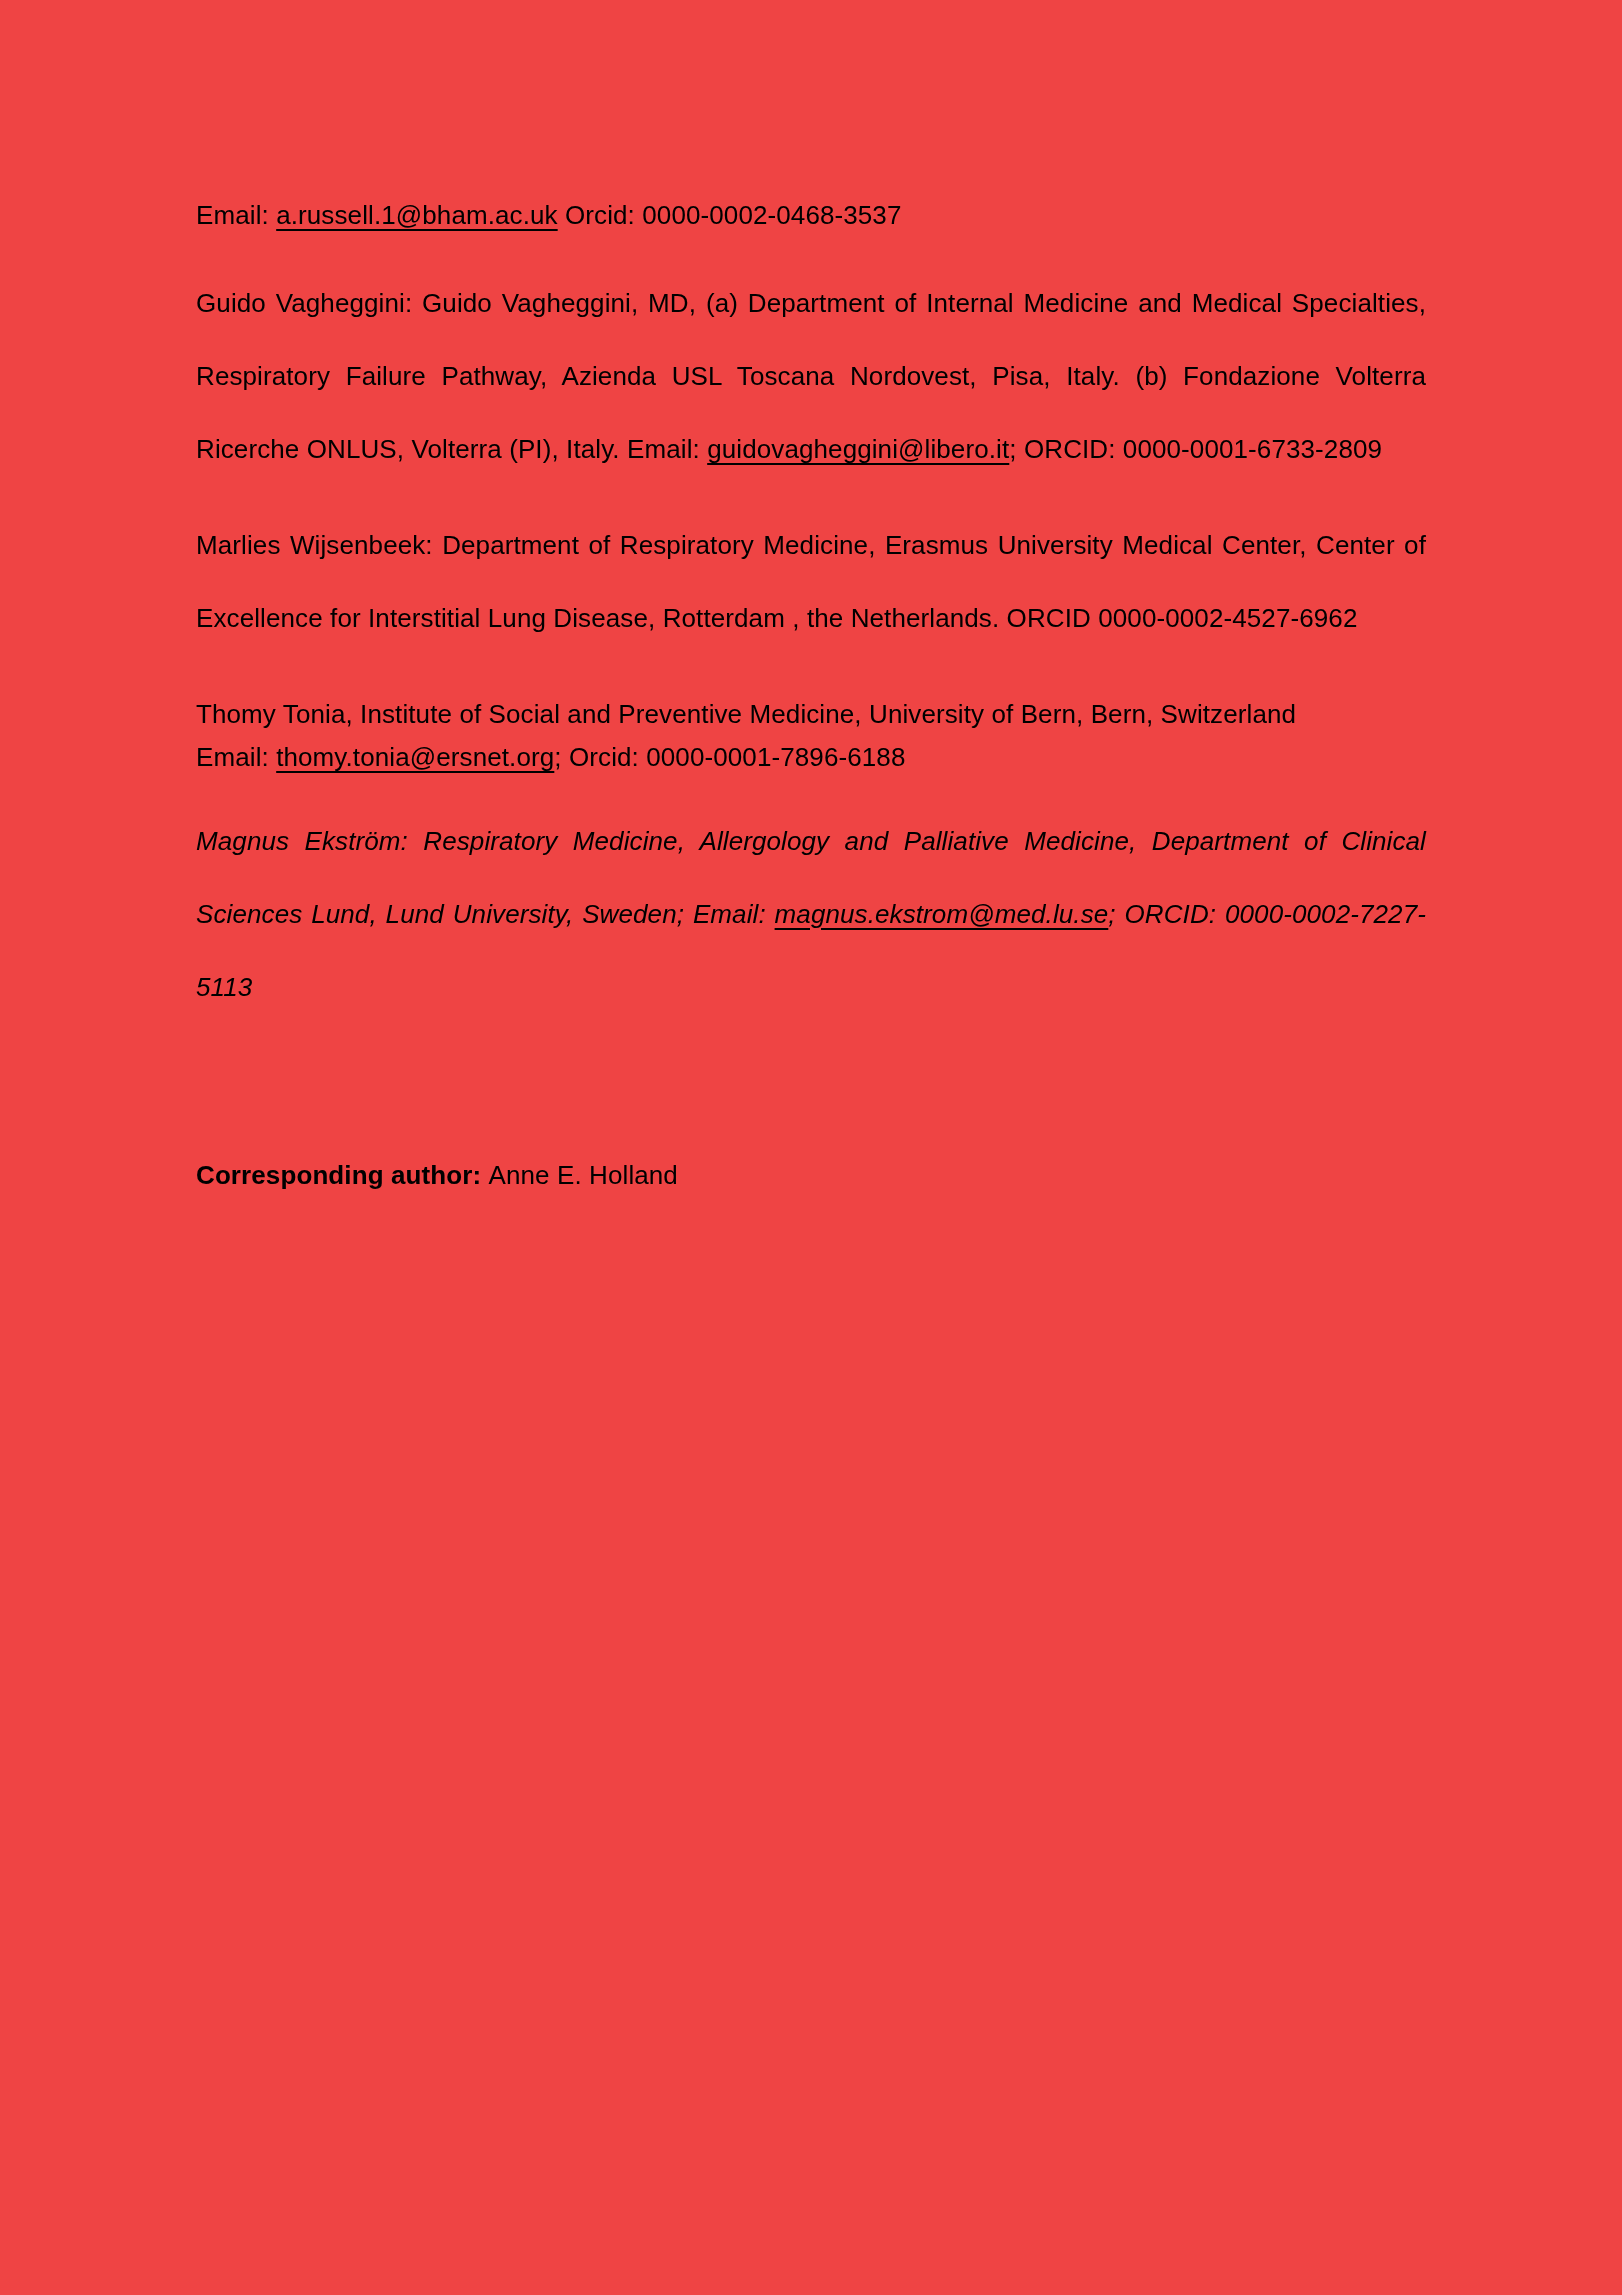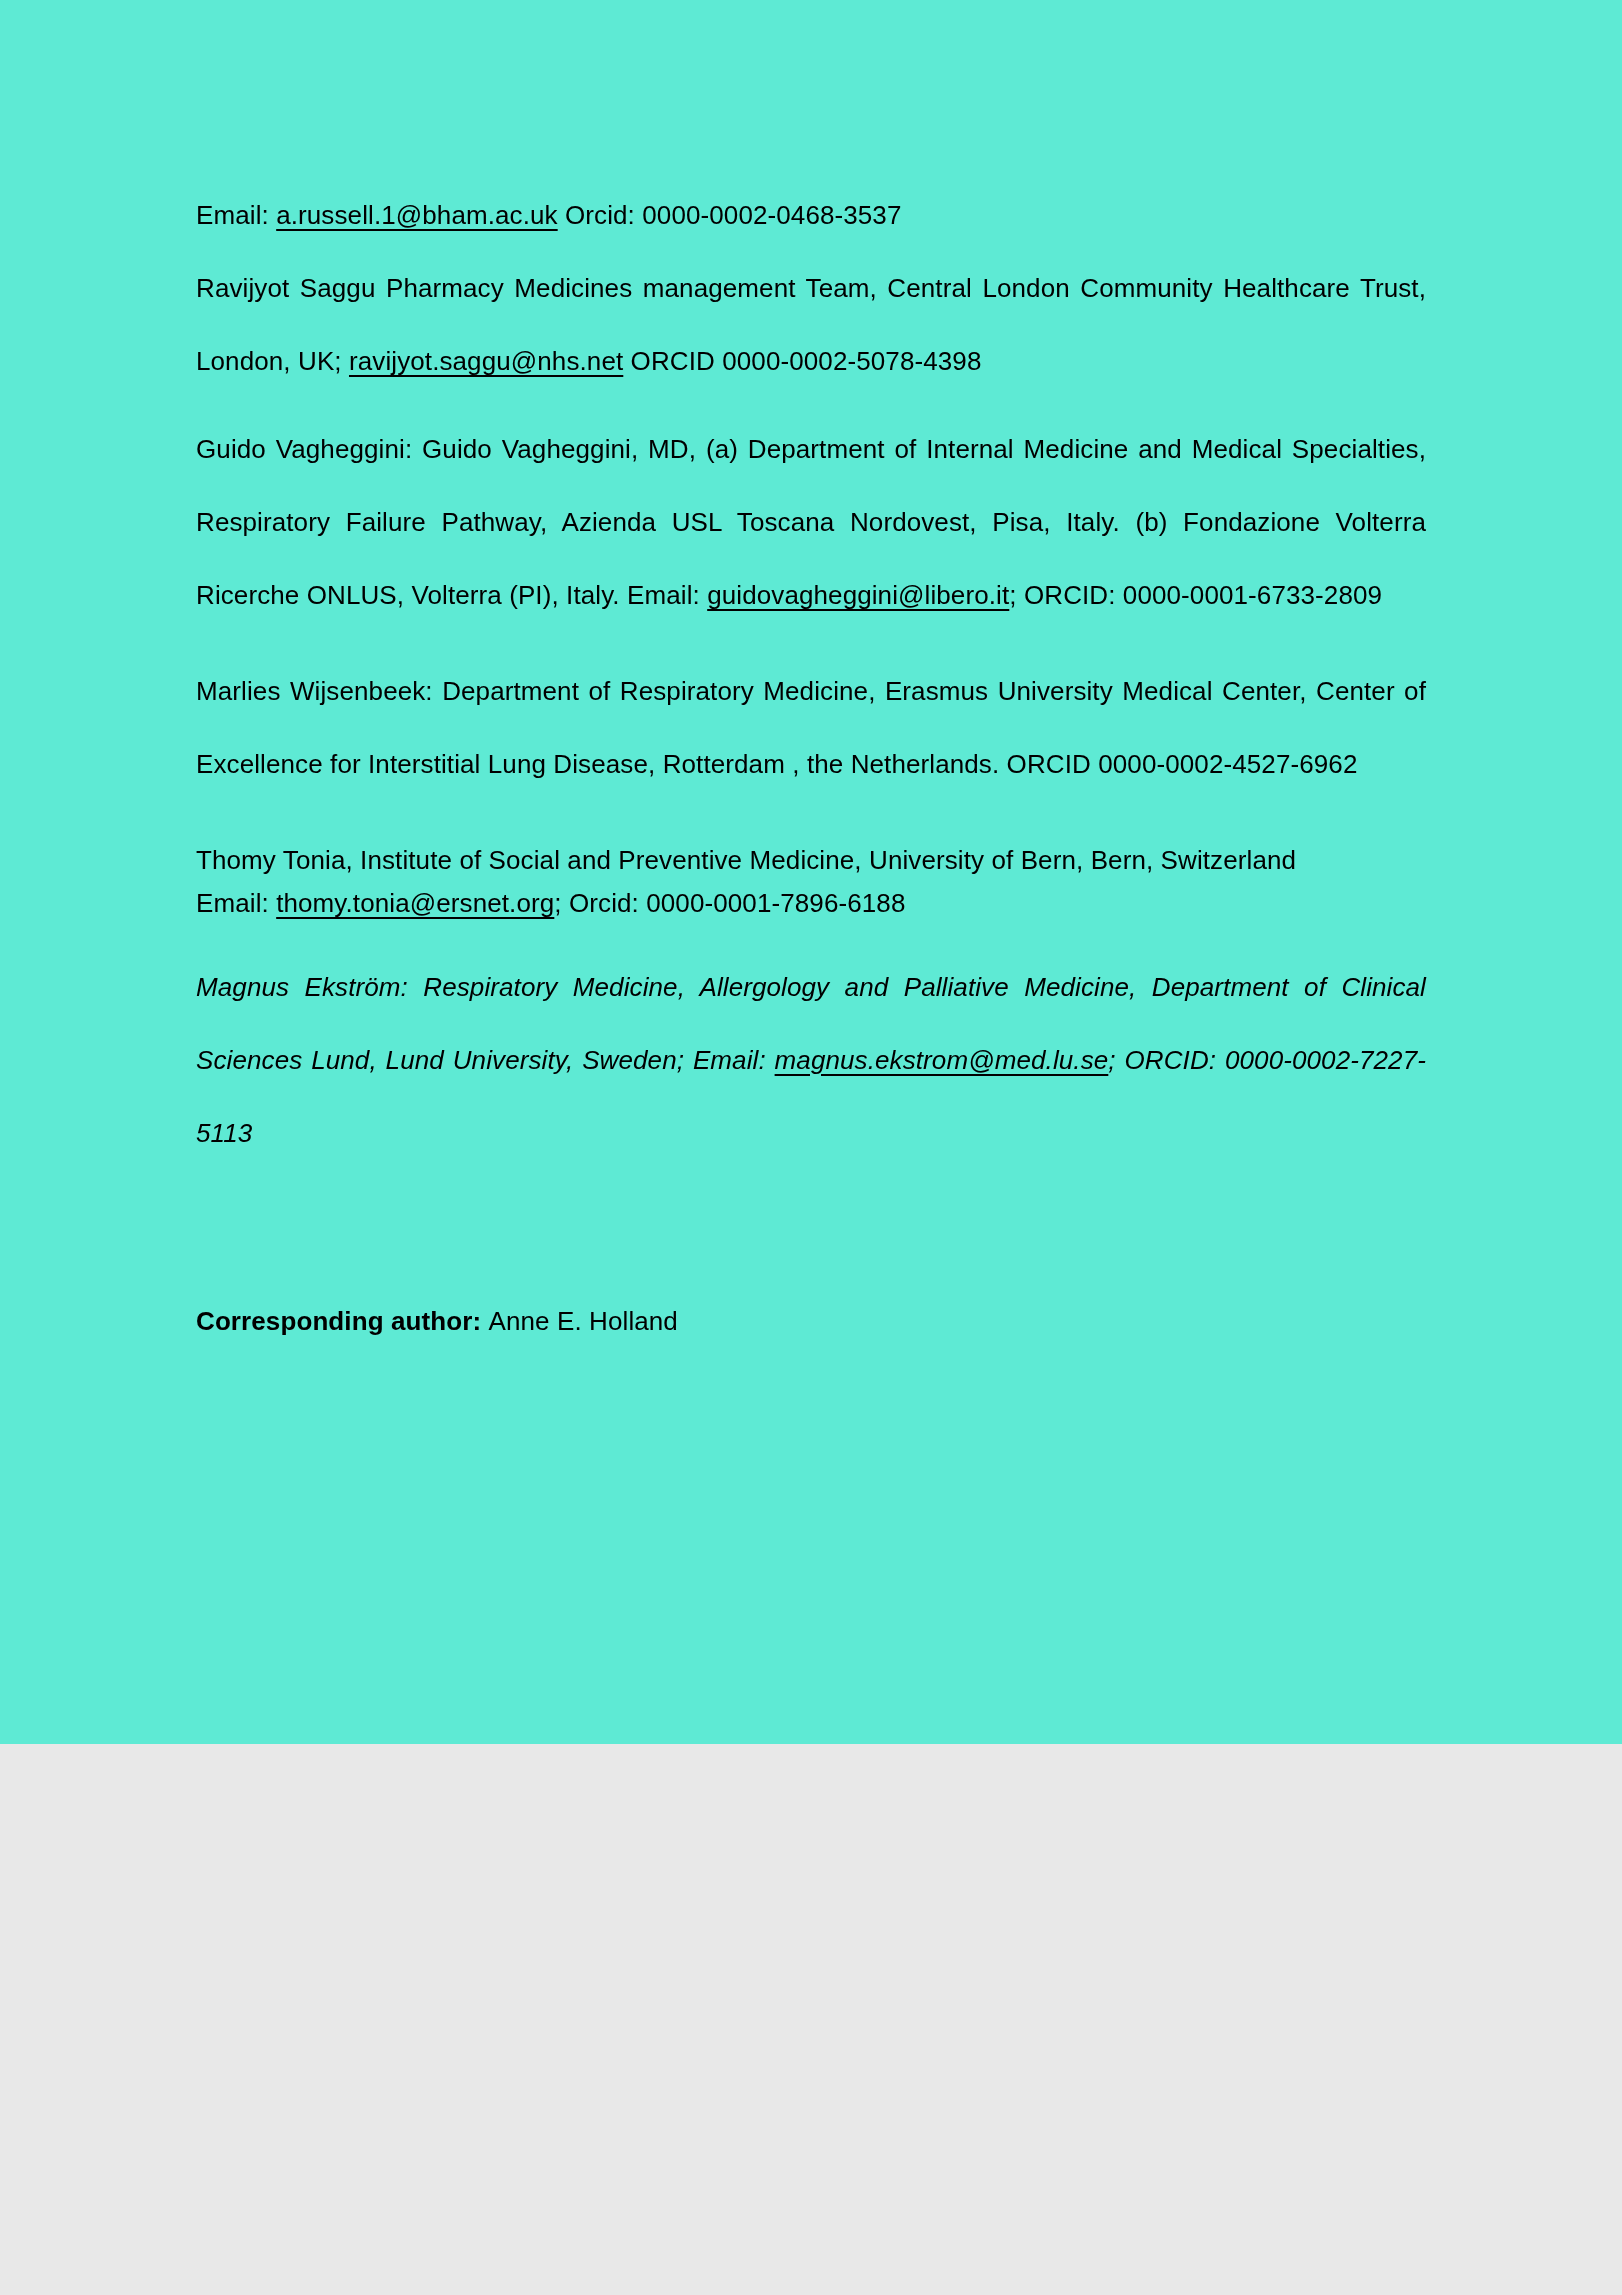--- a/index.html
+++ b/index.html
@@ -1,20 +1,20 @@
 <!DOCTYPE html>
 <html style="font-size:10.5px"><head>
 <meta charset="utf-8">
 <style>
   html, body { margin: 0; padding: 0; background: #e8e8e8; }
   .page {
     position: relative;
     width: 1623px;
-    height: 1744px;
-    background: #5eead4;
+    height: 2295px;
+    background: #ef4444;
     overflow: hidden;
   }
   .doc-body {
     position: absolute;
     left: 196px;
     top: 179px;
     width: 1230px;
     color: #000000;
     font-family: "Liberation Sans", "DejaVu Sans", sans-serif;
     font-size: 26px;
@@ -36,21 +36,20 @@
     text-decoration-color: #d6d6d6;
   }
   .bold { font-weight: bold; }
 </style>
 </head>
 <body>
 
 <div class="page">
   <main class="doc-body" id="doc-body">
       <p class="para dbl align-left" style="margin-top: 0px;"><span>Email: </span><span class="email-link">a.russell.1@bham.ac.uk</span><span>  Orcid: 0000-0002-0468-3537</span></p>
-      <p class="para dbl align-justify" style="margin-top: 0px;"><span>Ravijyot Saggu Pharmacy Medicines management Team, Central London Community Healthcare Trust, London, UK; </span><span class="email-link">ravijyot.saggu@nhs.net</span><span> ORCID 0000-0002-5078-4398</span></p>
       <p class="para dbl align-justify" style="margin-top: 15px;"><span>Guido Vagheggini: Guido Vagheggini, MD, (a) Department of Internal Medicine and Medical Specialties, Respiratory Failure Pathway, Azienda USL Toscana Nordovest, Pisa, Italy. (b) Fondazione Volterra Ricerche ONLUS, Volterra (PI), Italy. Email: </span><span class="email-link">guidovagheggini@libero.it</span><span>; ORCID: 0000-0001-6733-2809</span></p>
       <p class="para dbl align-justify" style="margin-top: 23px;"><span>Marlies Wijsenbeek: Department of Respiratory Medicine, Erasmus University Medical Center, Center of Excellence for Interstitial Lung Disease, Rotterdam , the Netherlands. ORCID 0000-0002-4527-6962</span></p>
       <p class="para sgl align-justify" style="margin-top: 38px;"><span>Thomy Tonia, Institute of Social and Preventive Medicine, University of Bern, Bern, Switzerland</span><br><span>Email: </span><span class="email-link">thomy.tonia@ersnet.org</span><span>; Orcid: 0000-0001-7896-6188</span></p>
       <p class="para dbl align-justify" style="margin-top: 25.5px; font-style: italic;"><span>Magnus Ekström: Respiratory Medicine, Allergology and Palliative Medicine, Department of Clinical Sciences Lund, Lund University, Sweden; Email: </span><span class="email-link">magnus.ekstrom@med.lu.se</span><span>; ORCID: 0000-0002-7227-5113</span></p>
       <p class="para dbl align-left" style="margin-top: 115px;"><span class="bold">Corresponding author: </span><span>Anne E. Holland</span></p>
     </main>
 </div>
 
 
 </body></html>

